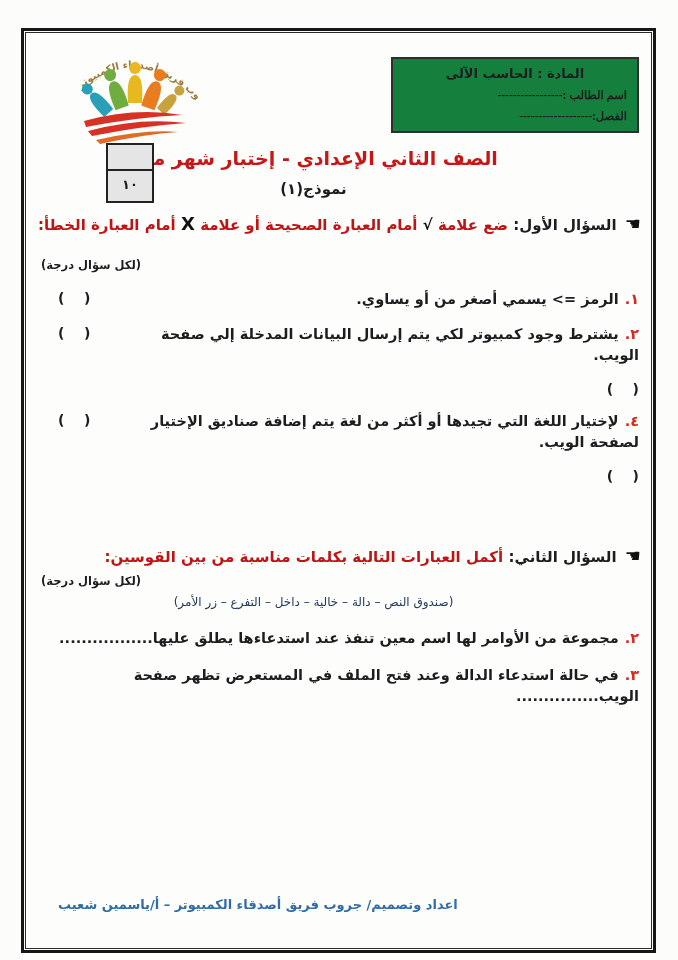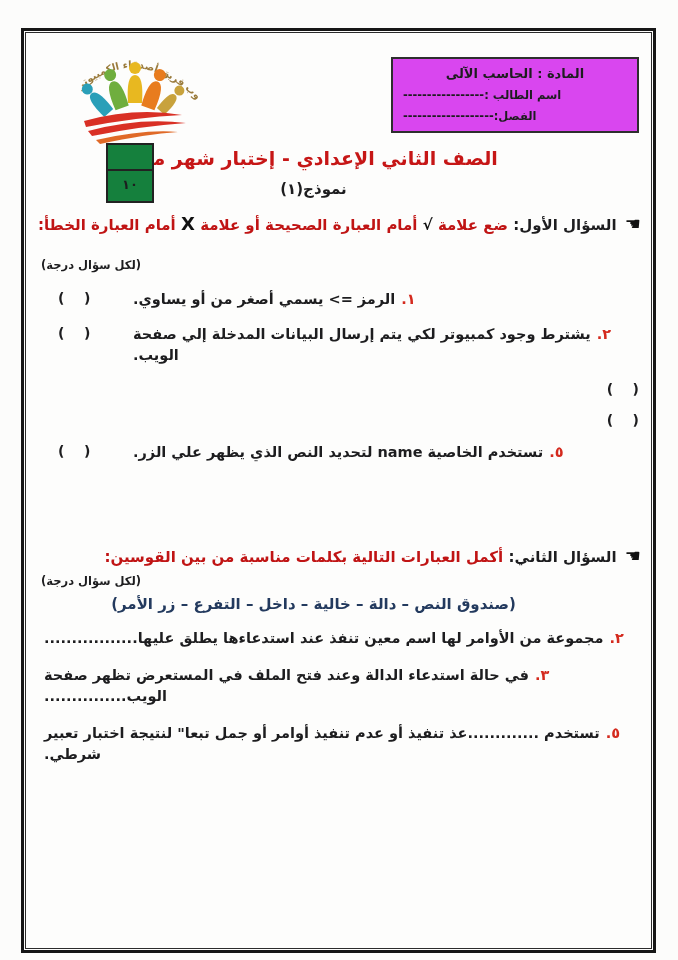--- a/index.html
+++ b/index.html
@@ -5,61 +5,61 @@
   html,body{margin:0;padding:0;background:#ffffff;}
   .page{position:relative;width:678px;height:960px;background:#fcfcfb;overflow:hidden;
         font-family:"DejaVu Sans",sans-serif;}
   .frame{position:absolute;left:21px;top:28px;width:629px;height:919px;
          border:3px solid #161616;background:#fdfdfc;}
   .frame-inner{position:absolute;inset:1px;border:1px solid #2b2b2b;pointer-events:none;}
 
   .logo{position:absolute;left:26px;top:8px;width:165px;height:108px;}
 
   .info-box{position:absolute;right:14px;top:26px;width:224px;border:2px solid #2e2e2e;
-            background:#d946ef;direction:rtl;padding:7px 10px 8px;}
+            background:#15803d;direction:rtl;padding:7px 10px 8px;}
   .info-subject{text-align:center;font-size:13px;font-weight:bold;color:#1d1d1f;}
   .info-line{font-size:11.5px;font-weight:bold;color:#1d1d1f;margin-top:7px;
-             white-space:nowrap;overflow:hidden;text-align:left;}
+             white-space:nowrap;overflow:hidden;text-align:right;font-family:Liberation Serif, serif;}
 
   .title{position:absolute;top:116px;left:0;right:70px;text-align:center;
          color:#c61616;font-size:19px;font-weight:bold;direction:rtl;}
   .form-label{position:absolute;top:149px;left:0;right:70px;text-align:center;
               color:#1d1d1f;font-size:15px;font-weight:bold;direction:rtl;padding-left:20px;}
 
   .score-box{position:absolute;left:82px;top:112px;width:44px;height:56px;
-             border:2px solid #222;background:#15803d;}
+             border:2px solid #222;background:#e5e5e5;}
   .score-top{height:24px;border-bottom:2px solid #222;}
   .score-bottom{height:28px;text-align:center;font-size:13px;font-weight:bold;
                 color:#1d1d1f;padding-top:6px;}
 
   .q-heading{position:absolute;right:12px;left:10px;direction:rtl;text-align:right;
              font-size:15px;font-weight:bold;color:#1d1d1f;}
   .q1-heading{top:182px;}
   .q2-heading{top:514px;}
   .hand{font-size:18px;margin-left:3px;color:#111;}
   .red{color:#c01414;}
   .mark{color:#111;font-weight:bold;}
   .xmark{font-size:18px;}
 
   .note{position:absolute;left:17px;direction:rtl;font-size:11.5px;font-weight:bold;
         color:#1d1d1f;text-align:center;}
   .q1-note{top:227px;}
   .q2-note{top:543px;}
 
   .word-bank{position:absolute;top:564px;left:0;right:50px;text-align:center;direction:rtl;
-             color:#233a5e;font-size:15px;font-weight:bold;}
+             color:#233a5e;font-size:12px;font-weight:normal;}
 
   .items{position:absolute;direction:rtl;}
   .q1-items{top:258px;right:14px;left:34px;}
   .q2-items{top:597px;right:14px;left:20px;}
   .titem{display:flex;justify-content:space-between;align-items:flex-start;
          margin-bottom:14px;}
   .q2-items .titem{margin-bottom:16px;}
   .titem-text{width:506px;font-size:14.5px;font-weight:bold;color:#1d1d1f;
-              line-height:21px;text-align:left;}
+              line-height:21px;text-align:right;}
   .q2-items .titem-text{width:100%;}
   .num{color:#d42a1e;margin-left:6px;}
   .answer{font-size:14px;font-weight:bold;color:#1d1d1f;padding-top:1px;white-space:pre;}
 
   .footer{position:absolute;bottom:38px;left:34px;direction:rtl;color:#2f6da8;
           font-size:13px;font-weight:bold;}
 </style>
 </head>
 <body>
 
@@ -136,42 +136,40 @@
         <div class="answer">(&nbsp;&nbsp;&nbsp;&nbsp;)</div>
       </div>
       <div class="titem">
         <div class="titem-text"><span class="num">٢.</span><span>يشترط وجود كمبيوتر لكي يتم إرسال البيانات المدخلة إلي صفحة الويب.</span></div>
         <div class="answer">(&nbsp;&nbsp;&nbsp;&nbsp;)</div>
       </div>
       <div class="titem">
         <div class="answer">(&nbsp;&nbsp;&nbsp;&nbsp;)</div>
       </div>
       <div class="titem">
+        <div class="titem-text"><span class="num">٤.</span><span>لإختيار اللغة التي تجيدها أو أكثر من لغة يتم إضافة صناديق الإختيار لصفحة الويب.</span></div>
         <div class="answer">(&nbsp;&nbsp;&nbsp;&nbsp;)</div>
       </div>
       <div class="titem">
-        <div class="titem-text"><span class="num">٥.</span><span>تستخدم الخاصية name لتحديد النص الذي يظهر علي الزر.</span></div>
         <div class="answer">(&nbsp;&nbsp;&nbsp;&nbsp;)</div>
       </div>
     </div>
 
     <div class="q-heading q2-heading">
       <span class="hand">☚</span>
       <span>السؤال الثاني:</span>
       <span class="red"> أكمل العبارات التالية بكلمات مناسبة من بين القوسين:</span>
     </div>
     <div class="note q2-note">(لكل سؤال درجة)</div>
     <div class="word-bank">(صندوق النص – دالة – خالية – داخل – التفرع – زر الأمر)</div>
 
     <div class="items q2-items">
       <div class="titem">
         <div class="titem-text"><span class="num">٢.</span><span>مجموعة من الأوامر لها اسم معين تنفذ عند استدعاءها يطلق عليها.................</span></div>
       </div>
       <div class="titem">
         <div class="titem-text"><span class="num">٣.</span><span>في حالة استدعاء الدالة وعند فتح الملف في المستعرض تظهر صفحة الويب...............</span></div>
       </div>
-      <div class="titem">
-        <div class="titem-text"><span class="num">٥.</span><span>تستخدم .............عذ تنفيذ أو عدم تنفيذ أوامر أو جمل تبعا" لنتيجة اختبار تعبير شرطي.</span></div>
-      </div>
     </div>
 
+    <div class="footer">اعداد وتصميم/ جروب فريق أصدقاء الكمبيوتر – أ/ياسمين شعيب</div>
   </div>
 </div>
 
 </body></html>

